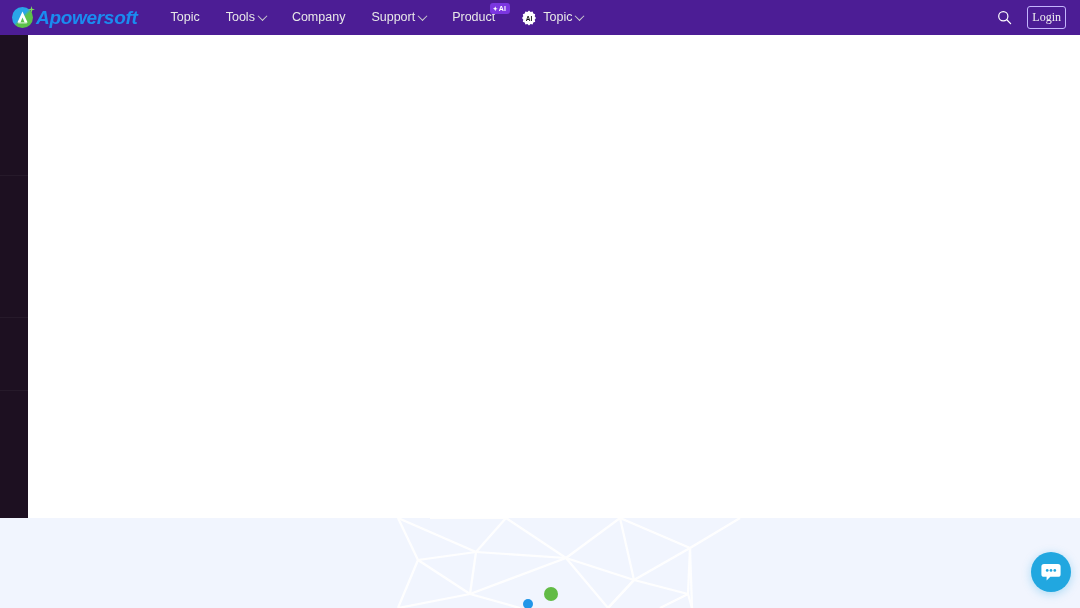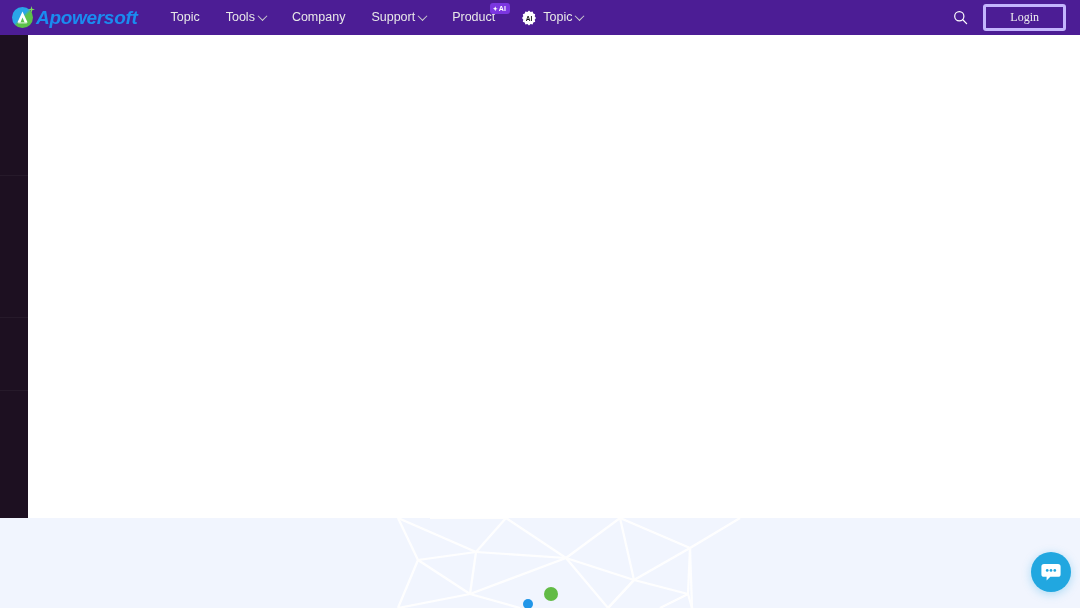--- a/index.html
+++ b/index.html
@@ -97,27 +97,27 @@
     display:flex; align-items:center; gap:0;
     padding-right:14px;
   }
   .search-btn {
     width:30px; height:35px;
     display:flex; align-items:center; justify-content:center;
     cursor:pointer;
   }
   .login-btn {
     margin-left:8px;
-    border:3px solid #c4b5fd;
+    border:1px solid #c4b5fd;
     border-radius:3px;
     color:#f0f0f0;
     background:transparent;
     font-size:12px;
     font-family:"Liberation Serif", serif;
-    padding:3px 24px;
+    padding:3px 4px;
     line-height:1.25;
     cursor:pointer;
   }
 
   
   .left-rail {
     position:absolute;
     left:0; top:35px;
     width:28px; height:483px;
     background:#1d1021;

